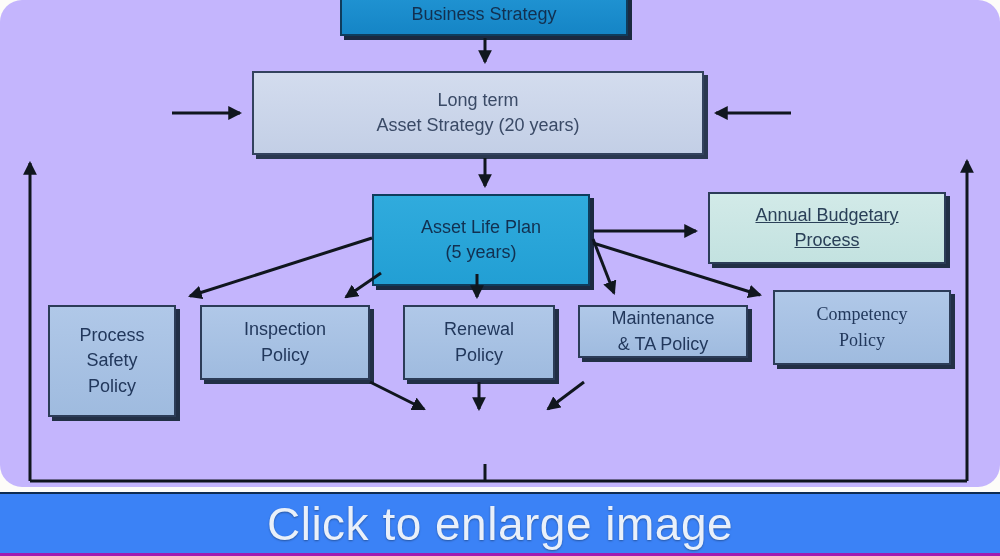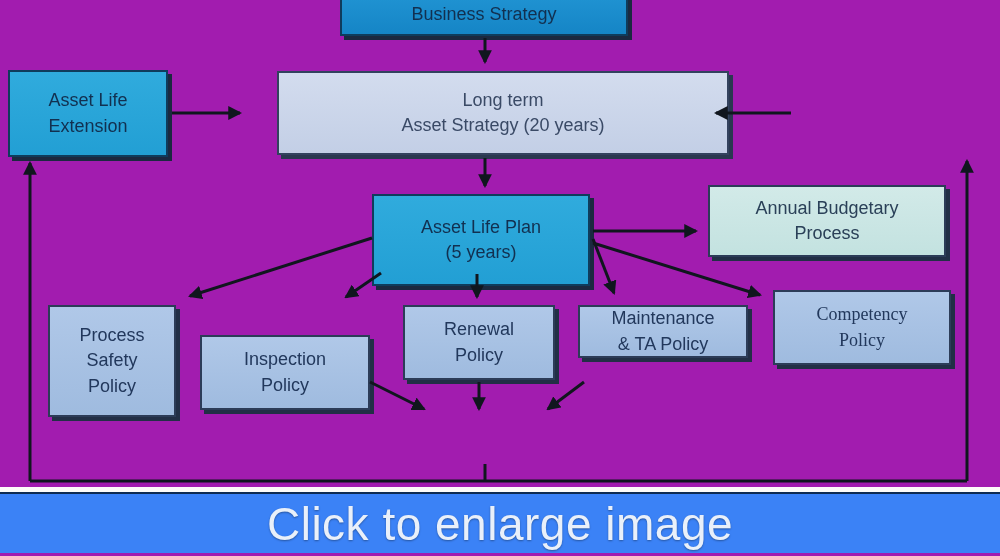--- a/index.html
+++ b/index.html
@@ -12,21 +12,22 @@
     height: 556px;
     overflow: hidden;
     background: #fdfcf9;
   }
 
   .diagram {
     position: absolute;
     left: 0; top: 0;
     width: 1000px;
     height: 487px;
-    background: #a21caf;
+    background: #c4b5fd;
+    border-radius: 22px;
   }
 
   .arrows {
     position: absolute;
     left: 0; top: 0;
     width: 1000px;
     height: 487px;
     pointer-events: none;
     z-index: 5;
   }
@@ -70,27 +71,27 @@
   }
   .teal {
     background: linear-gradient(180deg, #d2eae8 0%, #c3e2e0 100%);
     border: 2px solid #2c3c58;
     box-shadow: 4px 4px 0 #222f46;
     color: #2a4058;
   }
 
   
   #n-business-strategy      { left: 340px; top: -6px;  width: 288px; height: 42px; }
-  #n-long-term              { left: 252px; top: 71px;  width: 452px; height: 84px; margin-left: 25px; }
+  #n-long-term              { left: 252px; top: 71px;  width: 452px; height: 84px; }
   #n-asset-life-extension   { left: 8px;   top: 70px;  width: 160px; height: 87px; }
   #n-criticality-assessment { left: 793px; top: 70px;  width: 190px; height: 86px; }
   #n-asset-life-plan        { left: 372px; top: 194px; width: 218px; height: 92px; }
-  #n-annual-budgetary       { left: 708px; top: 185px; width: 238px; height: 72px; }
+  #n-annual-budgetary       { left: 708px; top: 192px; width: 238px; height: 72px; text-decoration: underline; }
   #n-process-safety-policy  { left: 48px;  top: 305px; width: 128px; height: 112px; }
-  #n-inspection-policy      { left: 200px; top: 305px; width: 170px; height: 75px; margin-top: 30px; }
+  #n-inspection-policy      { left: 200px; top: 305px; width: 170px; height: 75px; }
   #n-renewal-policy         { left: 403px; top: 305px; width: 152px; height: 75px; }
   #n-maintenance-ta-policy  { left: 578px; top: 305px; width: 170px; height: 53px; }
   #n-competency-policy      { left: 773px; top: 290px; width: 178px; height: 75px; font-family: Liberation Serif, serif; }
   #n-review                 { left: 413px; top: 417px; width: 140px; height: 45px; }
 
   .footer {
     position: absolute;
     left: 0;
     top: 492px;
     width: 1000px;
@@ -113,22 +114,20 @@
 
 <div class="stage">
 
   <div class="diagram">
 
     <div class="node cyan-dark" id="n-business-strategy">Business Strategy</div>
 
     <div class="node lavender" id="n-long-term">Long term
 Asset Strategy (20 years)</div>
 
-    <div class="node cyan" id="n-asset-life-extension">Asset Life
-Extension</div>
 
 
     <div class="node cyan" id="n-asset-life-plan">Asset Life Plan
 (5 years)</div>
 
     <div class="node teal" id="n-annual-budgetary">Annual Budgetary
 Process</div>
 
     <div class="node periwinkle" id="n-process-safety-policy">Process
 Safety

